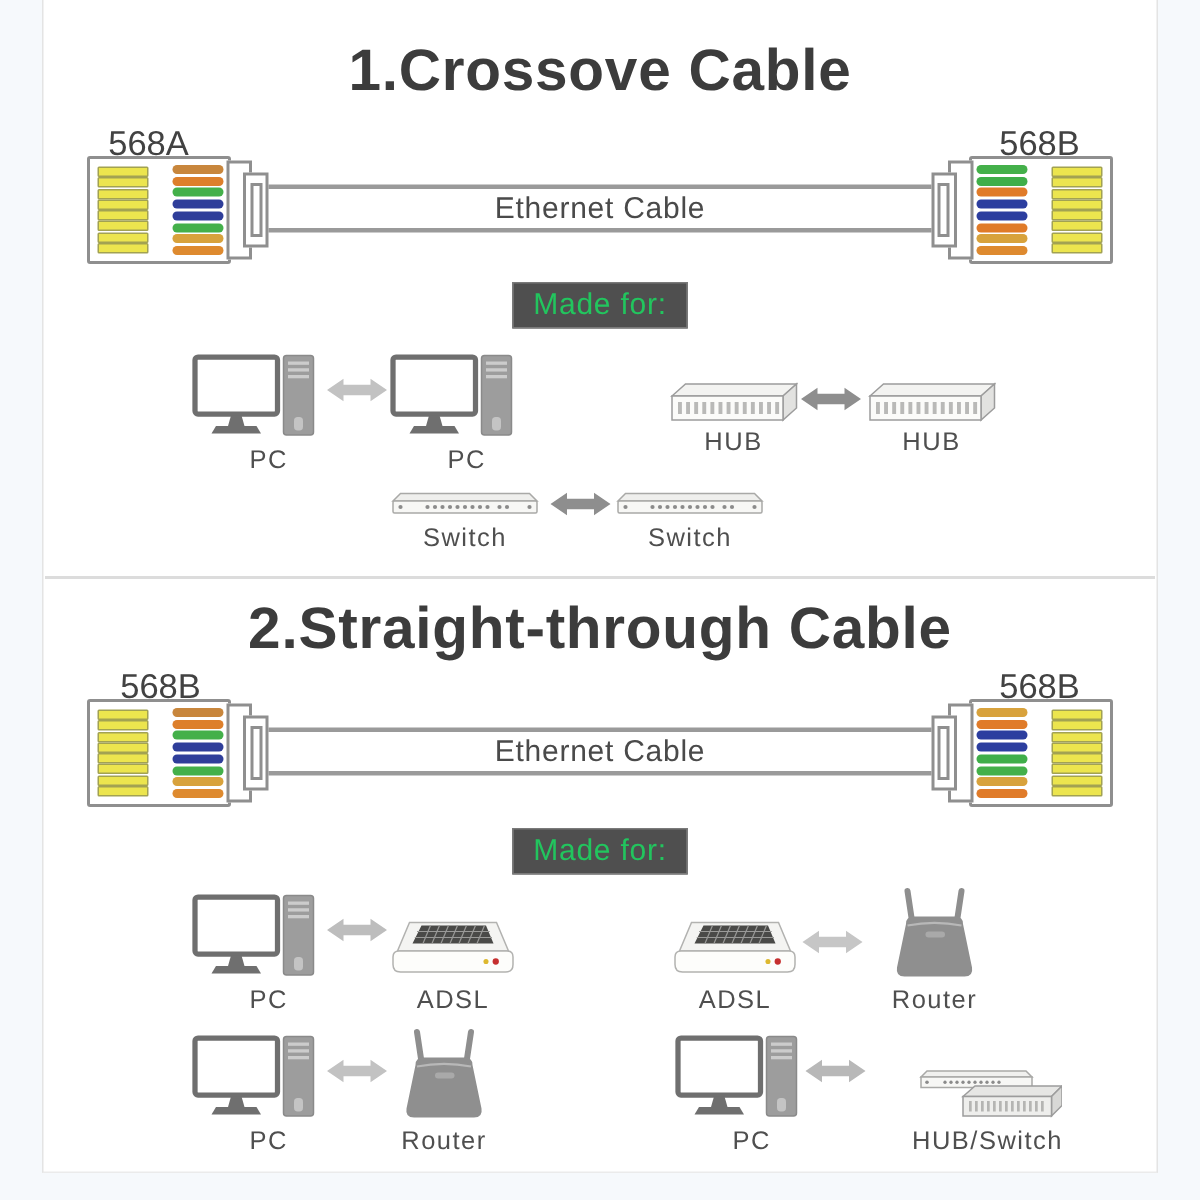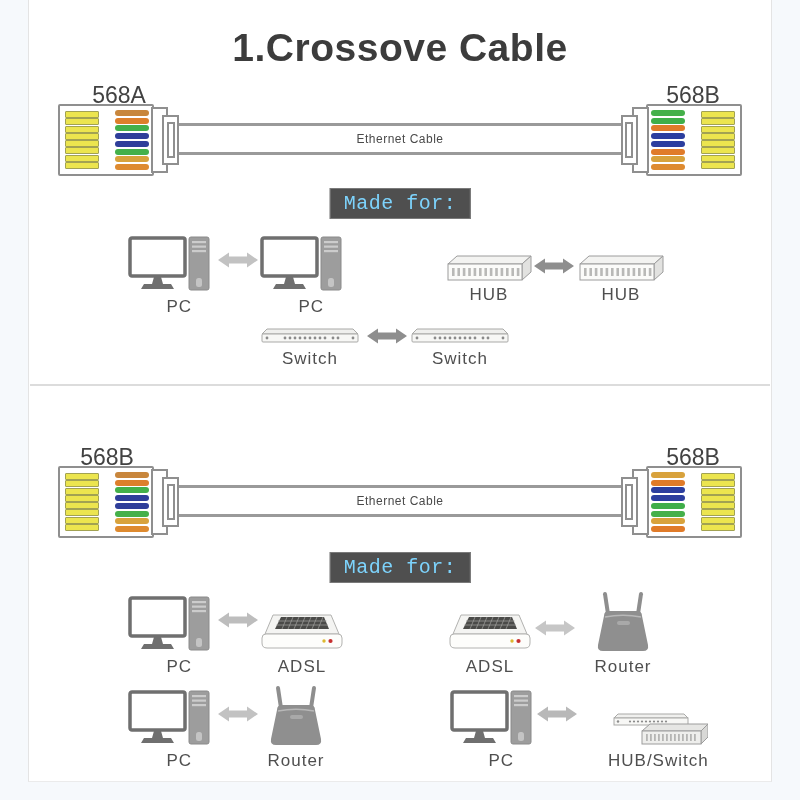--- a/index.html
+++ b/index.html
@@ -4,49 +4,49 @@
 <style>
   html,body{margin:0;padding:0;}
   body{width:800px;height:800px;background:#f6f9fc;font-family:"Liberation Sans", sans-serif;overflow:hidden;}
   .canvas{position:relative;width:800px;height:800px;}
   .card{position:absolute;left:28px;top:0;width:744px;height:782px;background:#ffffff;
         border-left:1px solid #e4e4e4;border-right:1px solid #e4e4e4;border-bottom:1px solid #ebebeb;box-sizing:border-box;}
   .section-title{position:absolute;left:0;width:800px;text-align:center;font-size:39px;font-weight:bold;color:#3c3c3c;letter-spacing:.5px;}
   .conn-label{position:absolute;width:90px;text-align:center;font-size:23px;color:#424242;}
   .cable{position:absolute;height:26px;background:#ffffff;border-top:3px solid #9a9a9a;border-bottom:3px solid #9a9a9a;
          display:flex;align-items:center;justify-content:center;z-index:1;}
-  .cable span{font-size:12px;color:#4a4a4a;letter-spacing:.5px;}
+  .cable span{font-size:20px;color:#4a4a4a;letter-spacing:.5px;}
   .connector{position:absolute;width:120px;height:72px;z-index:2;}
   .conn-body{position:absolute;left:0;top:0;width:96px;height:72px;background:#fff;border:2px solid #8f8f8f;border-radius:2px;box-sizing:border-box;}
   .pins{position:absolute;left:5px;top:5px;bottom:5px;width:34px;display:flex;flex-direction:column;justify-content:space-between;}
   .pin{height:5px;background:#ece54e;border:1px solid #a2a252;border-radius:1px;}
   .wires{position:absolute;left:55px;top:4px;bottom:4px;width:34px;display:flex;flex-direction:column;justify-content:space-between;}
   .wire{height:6px;border-radius:3px;background:#ccc;}
   .boot1{position:absolute;left:93px;top:3px;width:13px;height:62px;background:#fff;border:2px solid #8f8f8f;}
   .boot2{position:absolute;left:104px;top:11px;width:13px;height:46px;background:#fff;border:2px solid #8f8f8f;}
   .boot2::after{content:'';position:absolute;left:3px;top:5px;bottom:5px;width:4px;border:2px solid #8f8f8f;}
   .mirror{transform:scaleX(-1);}
-  .badge{position:absolute;left:50%;transform:translateX(-50%);color:#7dd3fc;font-size:20px;
-         padding:3px 13px;border:1px solid #7a7a7a;letter-spacing:.5px;font-family:Liberation Mono, monospace;}
+  .badge{position:absolute;left:50%;transform:translateX(-50%);color:#22c55e;font-size:20px;
+         padding:3px 13px;border:1px solid #7a7a7a;letter-spacing:.5px;}
   .divider{position:absolute;left:30px;width:740px;height:2px;background:#dcdcdc;}
   .device{position:absolute;display:flex;flex-direction:column;}
   .icon-box{display:flex;align-items:flex-end;justify-content:center;}
   .dev-label{text-align:center;margin-top:3px;font-size:17px;color:#4f4f4f;letter-spacing:1px;}
   .label-left{padding-right:18px;box-sizing:border-box;text-align:right;}
   .arrow{position:absolute;width:42px;height:20px;}
 </style>
 </head>
 <body>
 
 <div class="canvas">
   <div class="card"></div>
 
   <div class="section-title" style="top:26px;">1.Crossove Cable</div>
 
-  <div class="conn-label" style="left:74px;top:82px;">568A</div>
+  <div class="conn-label" style="left:54px;top:82px;">568A</div>
   <div class="conn-label" style="left:648px;top:82px;">568B</div>
 
   <div class="cable" style="left:172px;top:123px;width:456px;">
     <span>Ethernet Cable</span>
   </div>
 
   <div class="connector" style="left:58px;top:104px;">
     <div class="conn-body">
       <div class="pins">
         <div class="pin"></div>
@@ -243,20 +243,21 @@
             <circle cx="78" cy="12" r="1.4"></circle>
             <circle cx="93" cy="12" r="1.4"></circle>
           </g>
         </svg>
       </div>
     <div class="dev-label">Switch</div>
   </div>
 
   <div class="divider" style="top:384px;"></div>
 
+  <div class="section-title" style="top:398px;">2.Straight-through Cable</div>
 
   <div class="conn-label" style="left:62px;top:444px;">568B</div>
   <div class="conn-label" style="left:648px;top:444px;">568B</div>
 
   <div class="cable" style="left:172px;top:485px;width:456px;">
     <span>Ethernet Cable</span>
   </div>
 
   <div class="connector" style="left:58px;top:466px;">
     <div class="conn-body">

